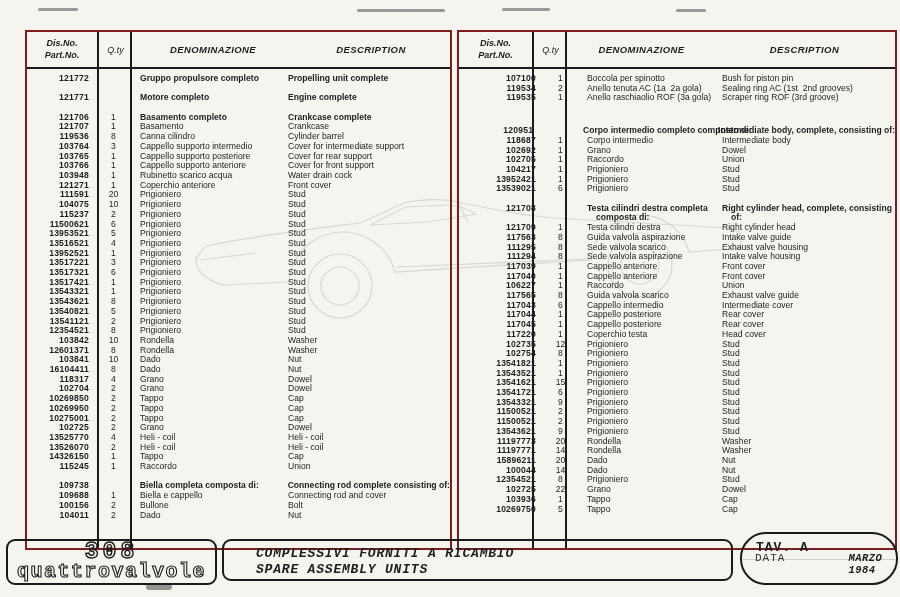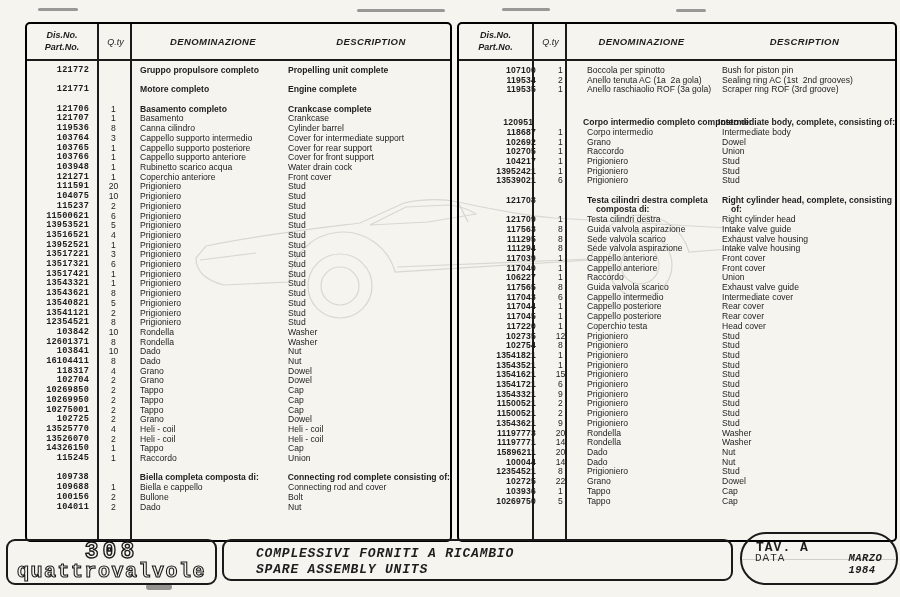--- a/index.html
+++ b/index.html
@@ -6,38 +6,38 @@
   .page{
     position:relative;width:900px;height:597px;overflow:hidden;
     background:#f5f4ef;color:#1d1d1d;
     font-family:"Liberation Sans","DejaVu Sans",sans-serif;
   }
   
   .streak{position:absolute;background:#4c4c4c;border-radius:2px;opacity:.55;}
   
   .watermark{position:absolute;left:192px;top:190px;width:560px;height:135px;z-index:0;}
   
-  .ptable{position:absolute;top:22px;height:516px;border:2px solid #000000;border-radius:5px;background:transparent;z-index:1;}
+  .ptable{position:absolute;top:30px;height:516px;border:2px solid #7f1d1d;border-radius:0;background:transparent;z-index:1;}
   #table-left{left:25px;width:423px;}
   #table-right{left:457px;width:436px;}
   .vline{position:absolute;top:0;bottom:0;width:1.5px;background:#1a1a1a;}
   #table-left .v1{left:70px;} #table-left .v2{left:103px;}
   #table-right .v1{left:73px;} #table-right .v2{left:106px;}
   .thead{display:flex;height:35px;border-bottom:2px solid #1a1a1a;align-items:center;}
   .h-part{text-align:center;font-weight:700;font-style:italic;font-size:9px;line-height:1.3;}
   #table-left .h-part{width:70px;} #table-right .h-part{width:73px;}
   .h-qty{width:37px;text-align:center;font-style:italic;font-size:9px;}
   .h-den{text-align:center;font-weight:700;font-style:italic;font-size:9.5px;letter-spacing:.4px;}
   #table-left .h-den{width:158px;} #table-right .h-den{width:145px;}
   .h-desc{flex:1;text-align:center;font-weight:700;font-style:italic;font-size:9.5px;letter-spacing:.4px;}
   .tbody{padding-top:5px;}
   .prow{display:flex;align-items:flex-start;line-height:9.7px;font-size:8.6px;}
   .prow span{white-space:pre;}
   .c-part{text-align:right;padding-right:8px;font-weight:700;box-sizing:border-box;letter-spacing:.2px;}
-  #table-left .c-part{width:70px;font-family:Liberation Mono, monospace;} #table-right .c-part{width:85px;}
+  #table-left .c-part{width:70px;} #table-right .c-part{width:85px;}
   .c-qty{width:33px;text-align:center;}
   .c-den{padding-left:10px;box-sizing:border-box;}
   #table-left .c-den{width:158px;} #table-right .c-den{width:145px;}
   .c-desc{flex:1;}
   .prow.bold .c-den,.prow.bold .c-desc{font-weight:700;}
   .l2{padding-left:9px;}
   
   .fbox{position:absolute;border:2px solid #1a1a1a;border-radius:9px;z-index:1;background:transparent;font-family:Liberation Mono, monospace;}
   #fbox-logo{left:6px;top:539px;width:207px;height:42px;text-align:center;}
   .logo-308{margin-top:2px;font-size:23px;font-weight:700;letter-spacing:4px;line-height:19px;

